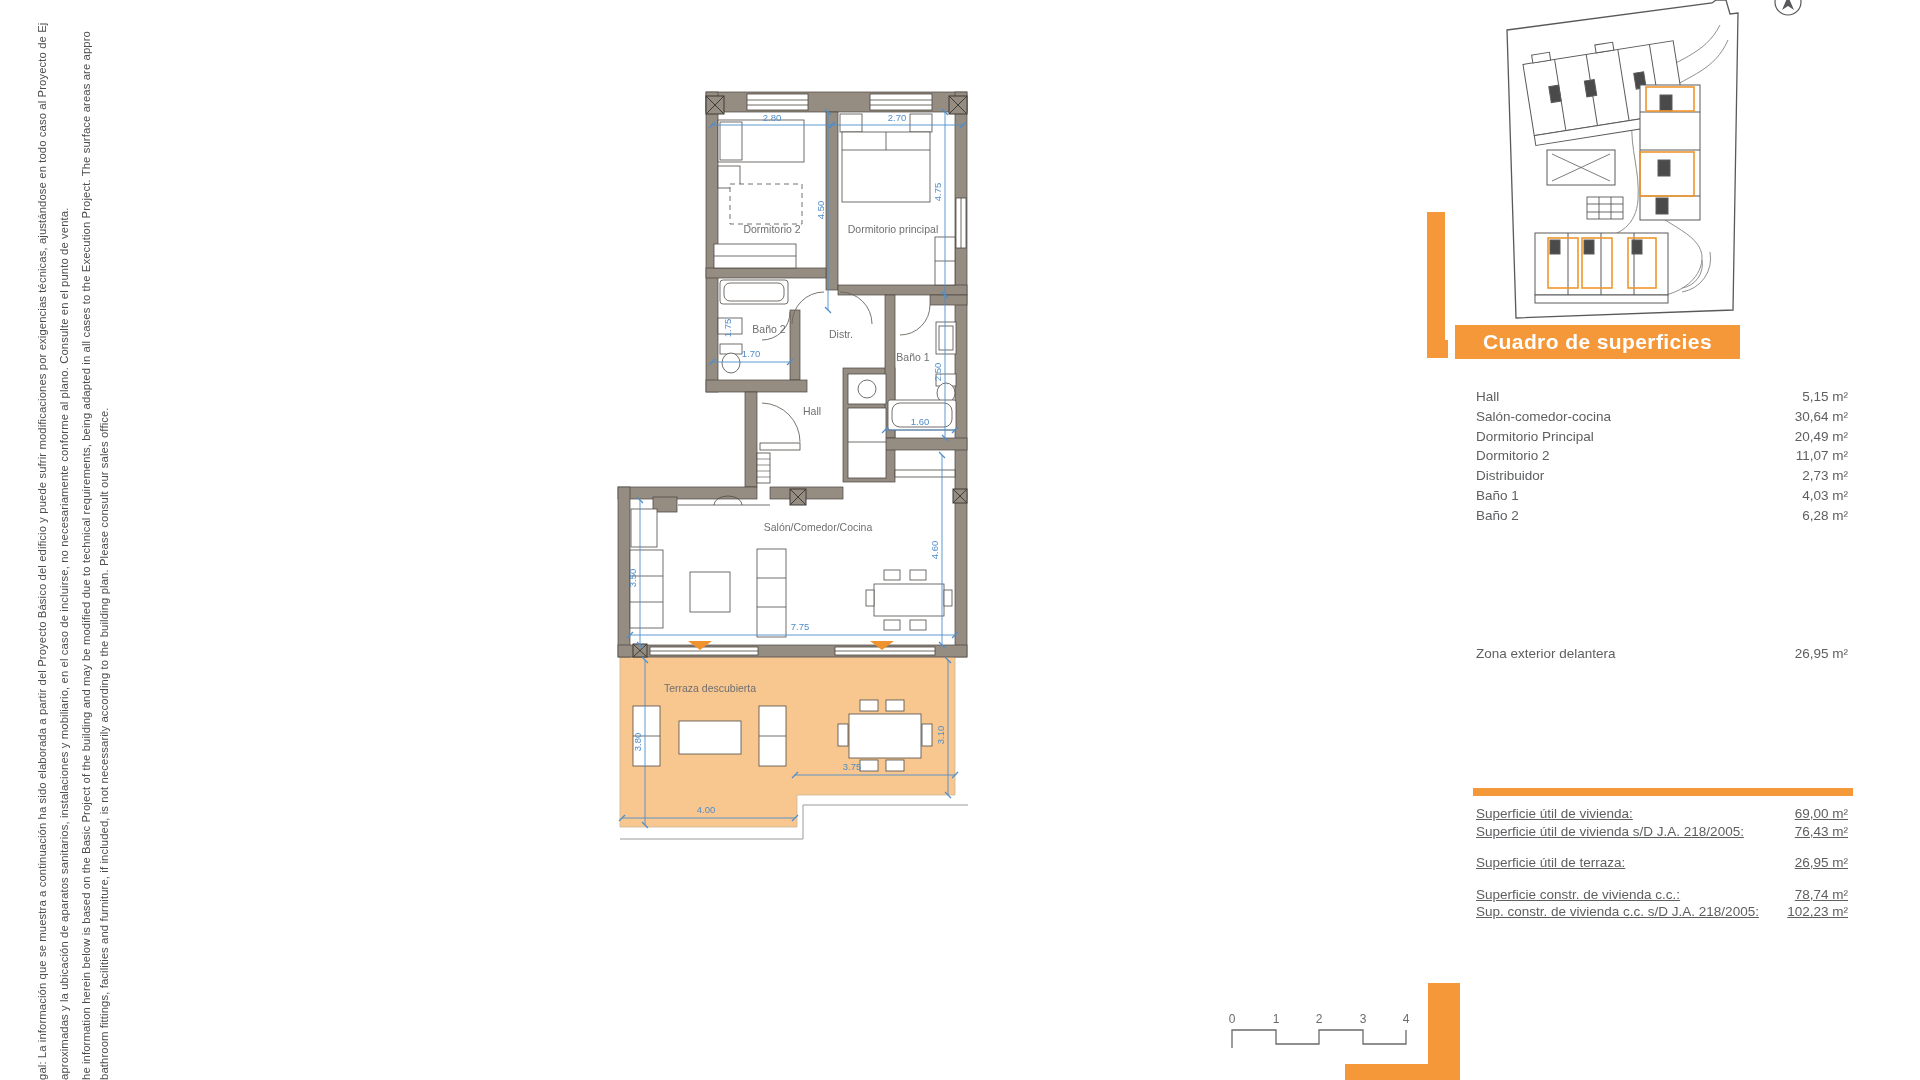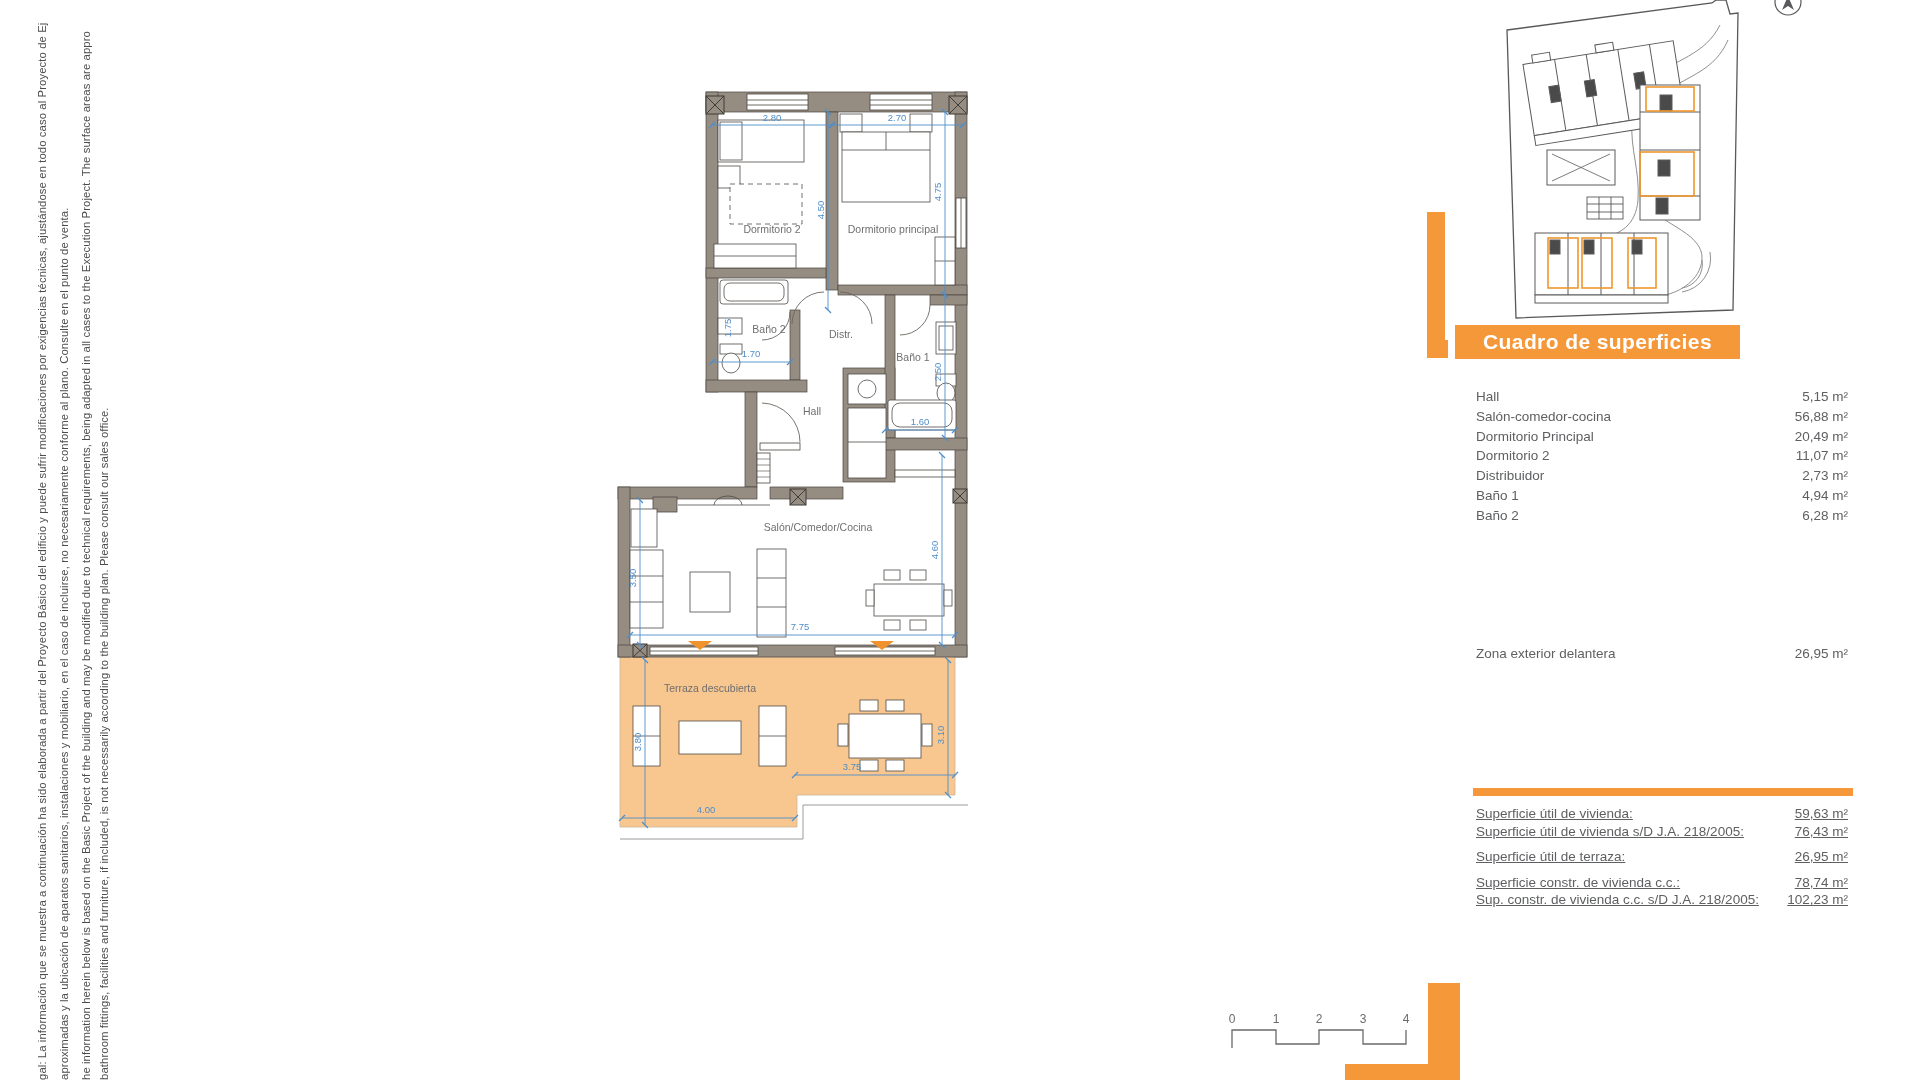--- a/index.html
+++ b/index.html
@@ -9,21 +9,21 @@
   
   .vline{position:absolute;top:1080px;height:16px;line-height:16px;width:1320px;
          transform:rotate(-90deg);transform-origin:0 0;white-space:nowrap;
          font-size:11.3px;color:#4c4c4c;letter-spacing:.1px;}
   
   .banner{position:absolute;left:1455px;top:325px;width:285px;height:34px;background:#F5983A;
           color:#fff;font-size:21px;font-weight:700;text-align:center;line-height:34px;letter-spacing:.4px;}
   .bracket{position:absolute;background:#F5983A;}
   .srow{display:flex;justify-content:space-between;font-size:13.5px;color:#5E5F61;line-height:19.8px;}
   .trow{display:flex;justify-content:space-between;font-size:13.5px;color:#5E5F61;line-height:17.6px;text-decoration:underline;}
-  .gap10{margin-top:8px;}
+  .gap10{margin-top:14px;}
   .divider{position:absolute;left:1473px;top:788px;width:380px;height:8px;background:#F5983A;}
   
   svg text{font-family:"Liberation Sans", sans-serif;}
   .roomlbl{font-size:10.5px;fill:#6E6F71;}
   .dimtxt{font-size:9.5px;fill:#4E8ECB;}
   .scalenum{font-size:12px;fill:#6a6a6a;}
 </style>
 </head>
 <body>
 
@@ -313,57 +313,57 @@
 
   <div class="banner">Cuadro de superficies</div>
 
   <div class="abs" style="left:1476px;top:387px;width:372px">
     <div class="srow">
         <span>Hall</span>
         <span>5,15 m²</span>
       </div>
     <div class="srow">
         <span>Salón-comedor-cocina</span>
-        <span>56,88 m²</span>
+        <span>30,64 m²</span>
       </div>
     <div class="srow">
         <span>Dormitorio Principal</span>
         <span>20,49 m²</span>
       </div>
     <div class="srow">
         <span>Dormitorio 2</span>
         <span>11,07 m²</span>
       </div>
     <div class="srow">
         <span>Distribuidor</span>
         <span>2,73 m²</span>
       </div>
     <div class="srow">
         <span>Baño 1</span>
-        <span>4,94 m²</span>
+        <span>4,03 m²</span>
       </div>
     <div class="srow">
         <span>Baño 2</span>
         <span>6,28 m²</span>
       </div>
   </div>
 
   <div class="abs" style="left:1476px;top:644px;width:372px">
     <div class="srow">
         <span>Zona exterior delantera</span>
         <span>26,95 m²</span>
       </div>
   </div>
 
   <div class="divider"></div>
 
   <div class="abs" style="left:1476px;top:805px;width:372px">
     <div class="trow">
         <span>Superficie útil de vivienda:</span>
-        <span>59,63 m²</span>
+        <span>69,00 m²</span>
       </div>
     <div class="trow">
         <span>Superficie útil de vivienda s/D J.A. 218/2005:</span>
         <span>76,43 m²</span>
       </div>
     <div class="trow gap10">
         <span>Superficie útil de terraza:</span>
         <span>26,95 m²</span>
       </div>
     <div class="trow gap10">

